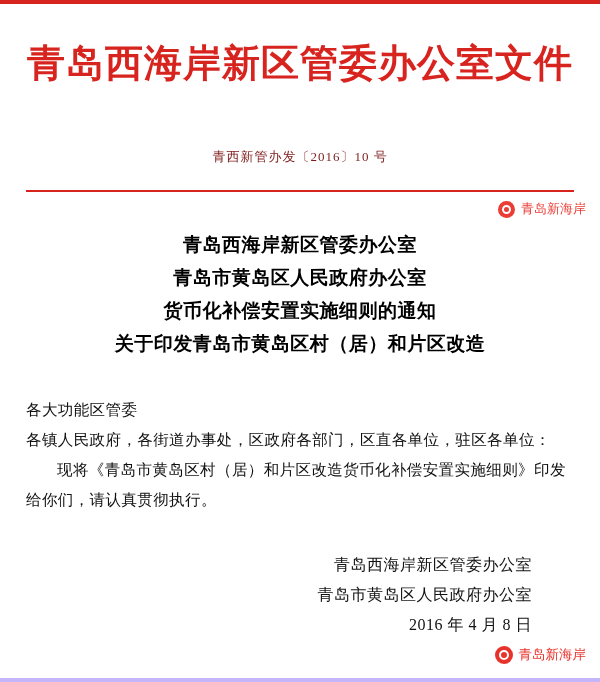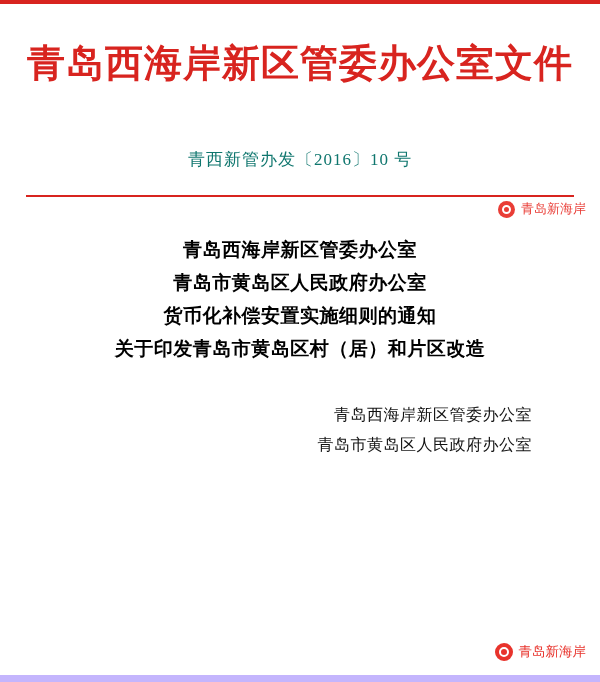--- a/index.html
+++ b/index.html
@@ -13,39 +13,39 @@
     font-family: "Liberation Serif", "DejaVu Serif", serif;
     overflow: hidden;
   }
   .page {
     position: relative;
     width: 600px;
     height: 682px;
     box-sizing: border-box;
     background: #fff;
     border-top: 4px solid #d8241f;
-    border-bottom: 7px solid #c4b5fd;
+    border-bottom: 4px solid #c4b5fd;
     padding: 0 26px;
   }
   .doc-banner {
     margin-top: 38px;
     text-align: center;
     color: #d8241f;
     font-family: "Liberation Serif", "DejaVu Serif", serif;
     font-weight: bold;
     font-size: 38px;
     line-height: 1.15;
     letter-spacing: 1px;
     white-space: nowrap;
   }
   .doc-number {
     margin-top: 62px;
     text-align: center;
-    font-size: 17px;
-    color: #0f766e;
+    font-size: 13px;
+    color: #7f1d1d;
     letter-spacing: 1px;
   }
   .red-rule {
     margin-top: 24px;
     height: 2px;
     background: #d8241f;
     width: 100%;
   }
   .title-block {
     margin-top: 36px;
@@ -157,24 +157,30 @@
 
   <div class="red-rule"></div>
 
   <div class="title-block">
     <div>青岛西海岸新区管委办公室</div>
     <div>青岛市黄岛区人民政府办公室</div>
     <div>货币化补偿安置实施细则的通知</div>
     <div>关于印发青岛市黄岛区村（居）和片区改造</div>
   </div>
 
+  <div class="body-block">
+    <p>各大功能区管委</p>
+    <p>各镇人民政府，各街道办事处，区政府各部门，区直各单位，驻区各单位：</p>
+    <p class="indent">现将《青岛市黄岛区村（居）和片区改造货币化补偿安置实施细则》印发给你们，请认真贯彻执行。</p>
+  </div>
 
   <div class="sign-block">
     <div>青岛西海岸新区管委办公室</div>
     <div>青岛市黄岛区人民政府办公室</div>
+    <div>2016 年 4 月 8 日</div>
   </div>
 
   <div class="watermark">
     <span class="wm-logo"></span>
     <span class="wm-text">青岛新海岸</span>
   </div>
 
   <div class="watermark-bottom">
     <span class="wm-logo2"></span>
     <span class="wm-text2">青岛新海岸</span>

